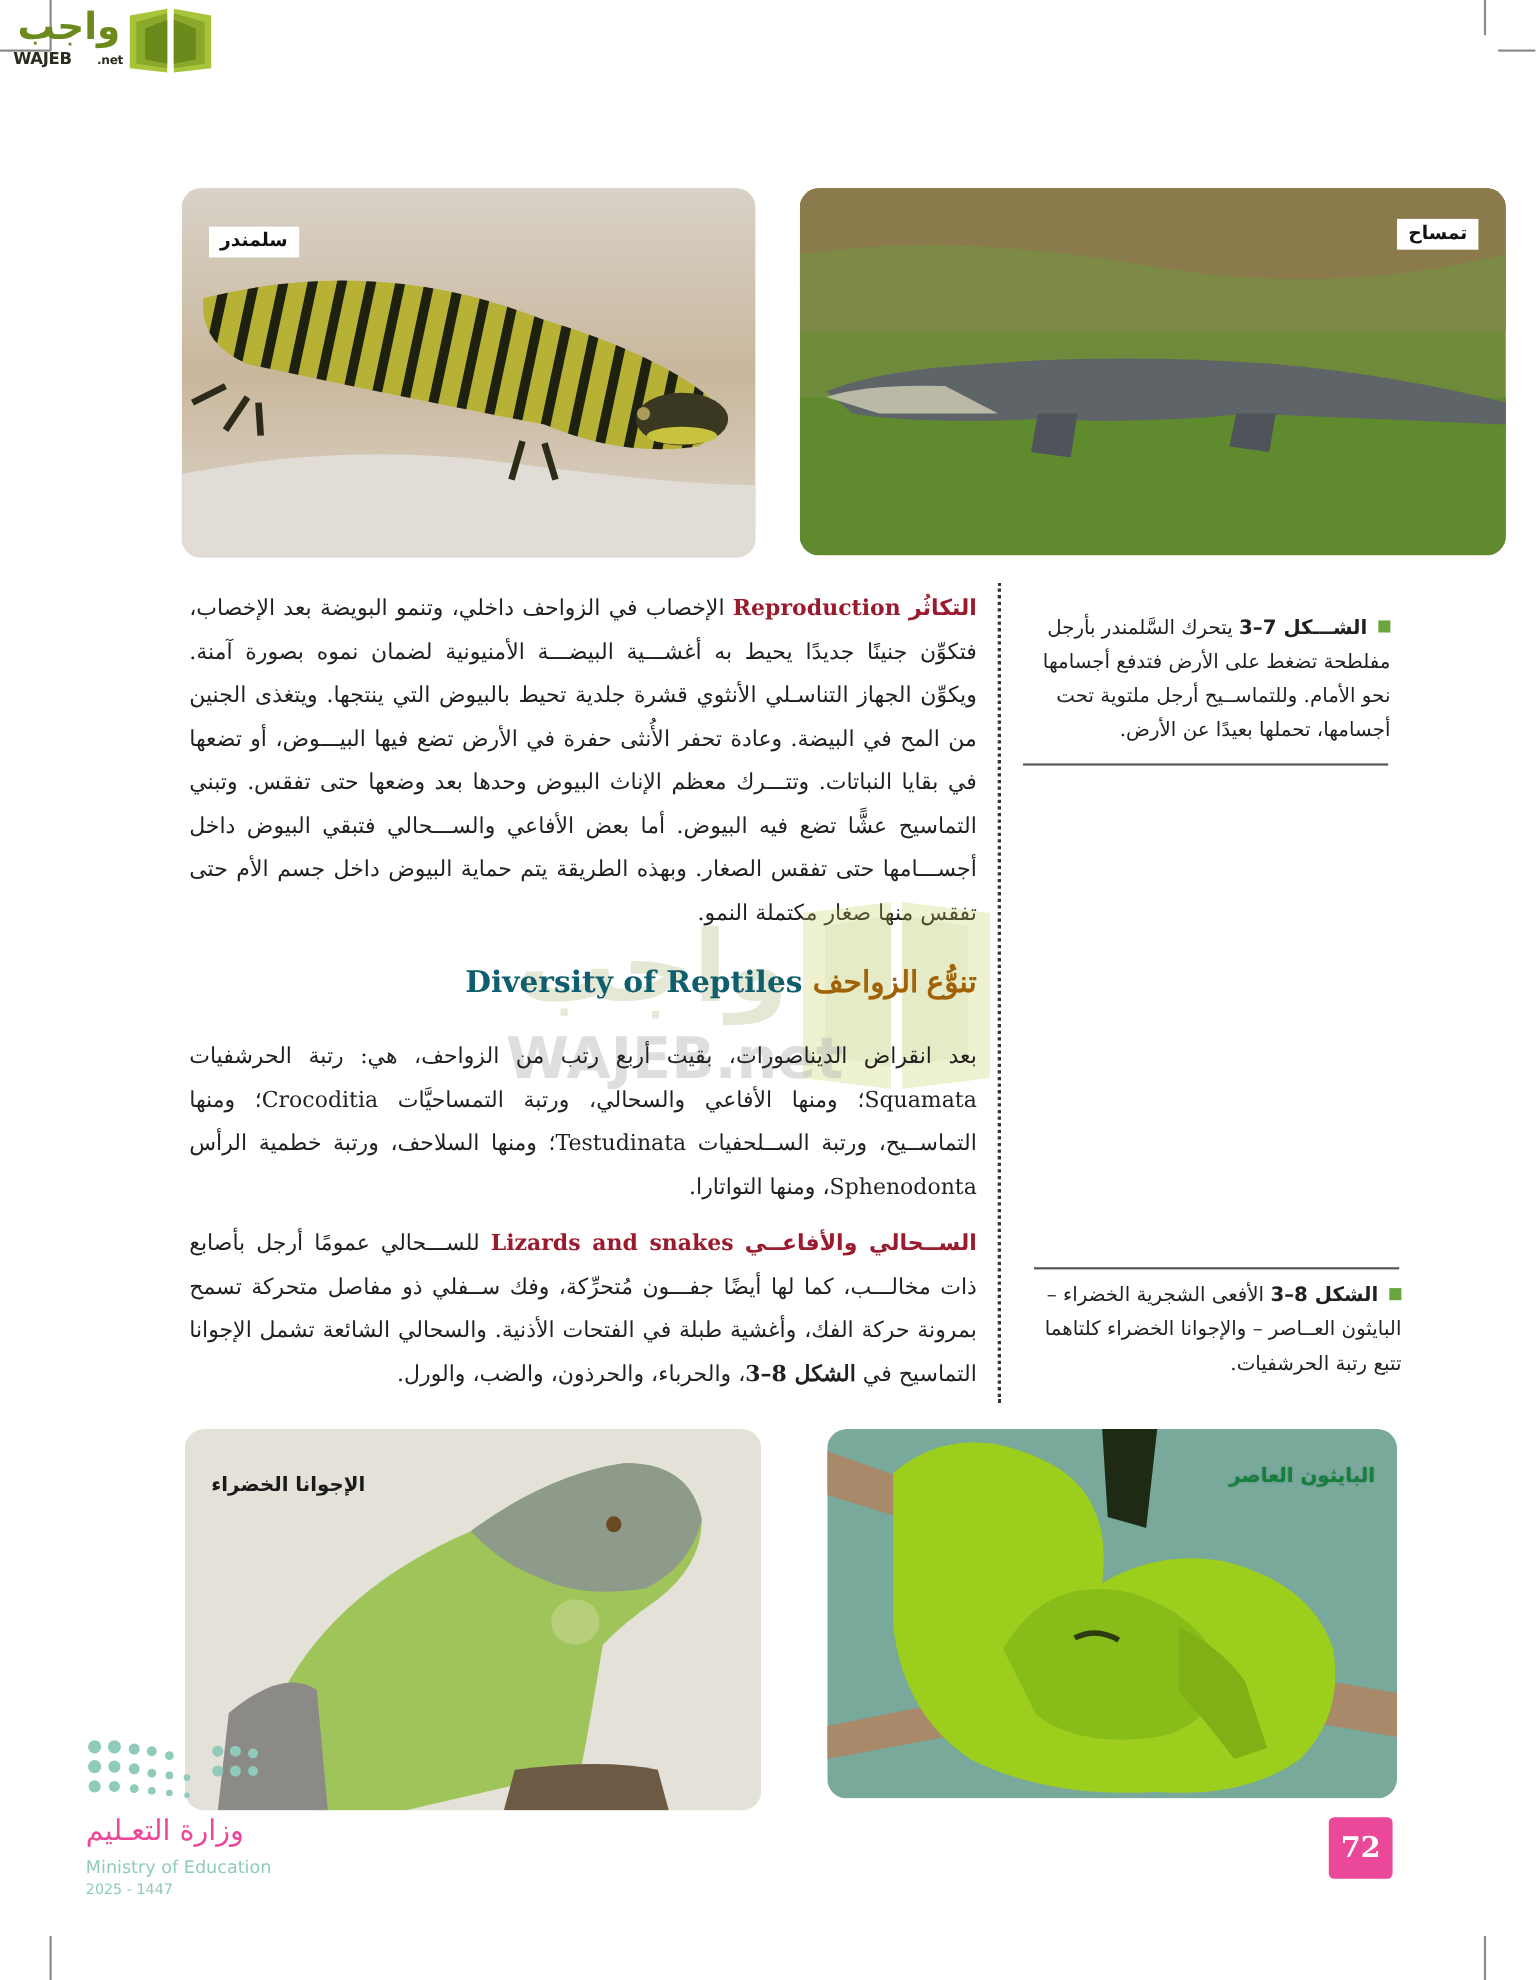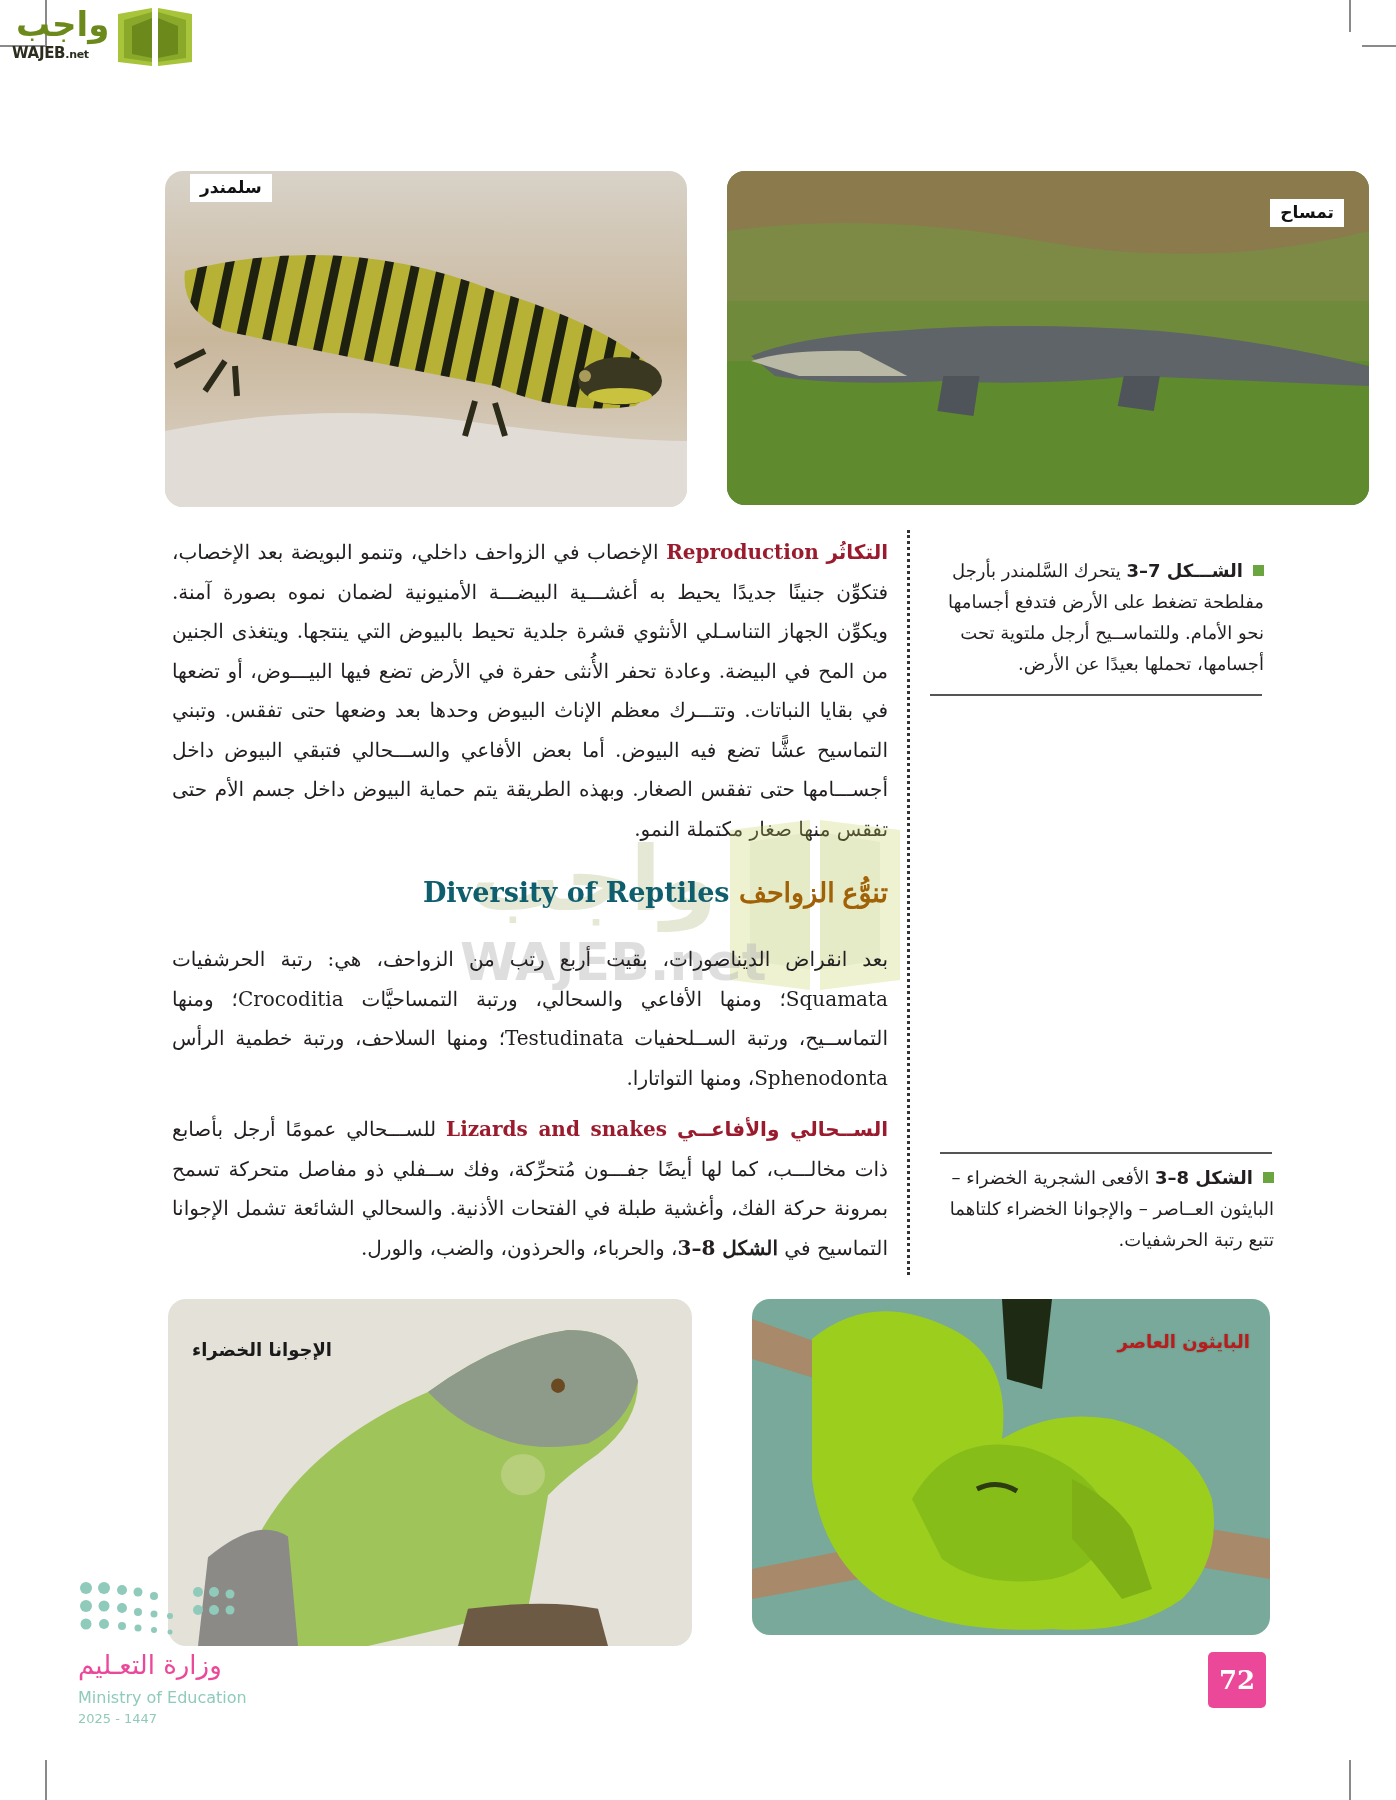--- a/index.html
+++ b/index.html
@@ -8,31 +8,31 @@
 
   
   .crop { position:absolute; background:#8a8a8a; }
 
   
   .logo { position:absolute; left:8px; top:4px; width:185px; height:66px; }
   .logo-ar { position:absolute; left:8px; top:0; font-family:"DejaVu Sans",sans-serif;
              font-weight:bold; font-size:34px; color:#6c8a1c; direction:rtl; line-height:40px; }
   .logo-en { position:absolute; left:4px; top:40px; font-family:"DejaVu Sans",sans-serif;
              font-weight:bold; font-size:15px; color:#2d2d1f; letter-spacing:-0.3px; }
-  .logo-en small { font-size:11px; }
+  .logo-en small { font-size:11px;margin-left:23px; }
   .logo-book { position:absolute; left:106px; top:2px; width:82px; height:62px; }
 
   
   .photo { position:absolute; border-radius:18px; overflow:hidden; }
   .photo svg { display:block; width:100%; height:100%; }
   .ph-label { position:absolute; font-family:"DejaVu Sans",sans-serif; font-weight:bold;
               direction:rtl; font-size:17px; }
   .ph-label.boxed { background:#ffffff; color:#111; padding:3px 10px 5px 10px; }
   .ph-label.plain-dark { color:#1a1a1a; font-size:18px; }
-  .ph-label.plain-light { color:#b91c1c; font-size:18px; text-shadow:0 0 2px rgba(0,0,0,.25); }
+  .ph-label.plain-light { color:#15803d; font-size:18px; text-shadow:0 0 2px rgba(0,0,0,.25); }
 
   
   .col-main { position:absolute; left:172px; width:716px; direction:rtl; text-align:justify;
               font-size:20px; line-height:39.5px; text-align-last:right; }
   .para { margin:0; }
   .kw-ar { color:#9b1b2e; font-weight:bold; font-family:"DejaVu Sans",sans-serif; }
   .kw-en { color:#9b1b2e; font-weight:bold; }
   .bold { font-weight:bold; }
   .h2 { position:absolute; left:172px; width:716px; direction:rtl; text-align:right;
         font-size:27px; font-weight:bold; }
@@ -98,21 +98,21 @@
       </pattern>
     </defs>
     <rect width="522" height="336" fill="url(#sbg)"></rect>
     <path d="M0 260 Q150 230 300 250 T522 270 L522 336 L0 336 Z" fill="#e1ddd6"></path>
     <path d="M20 100 Q180 60 330 120 Q430 150 480 190 Q500 215 470 235 Q400 245 330 215 Q200 190 60 160 Q15 140 20 100 Z" fill="url(#stripes)"></path>
     <ellipse cx="455" cy="210" rx="42" ry="24" fill="#3a3820"></ellipse>
     <ellipse cx="455" cy="225" rx="32" ry="8" fill="#c9c23e"></ellipse>
     <circle cx="420" cy="205" r="6" fill="#a99b5a"></circle>
     <path d="M40 180 L10 195 M60 190 L40 220 M70 195 L72 225 M310 230 L300 265 M330 232 L340 265" stroke="#2c2a18" stroke-width="6"></path>
   </svg>
-  <span class="ph-label boxed" style="left:25px;top:3px;text-align:center;">سلمندر</span>
+  <span class="ph-label boxed" style="left:25px;top:35px;text-align:center;">سلمندر</span>
 </div>
 
 <div class="photo" style="left:727px;top:171px;width:642px;height:334px;">
   <svg viewBox="0 0 534 334" preserveAspectRatio="none">
     <rect width="534" height="334" fill="#6f8a3a"></rect>
     <rect width="534" height="90" fill="#8a7a4c"></rect>
     <path d="M0 60 Q120 40 260 70 T534 60 L534 130 L0 130 Z" fill="#7d8a45"></path>
     <rect y="190" width="534" height="144" fill="#5f8a2e"></rect>
     <path d="M20 185 Q60 165 140 160 Q240 150 360 160 Q450 170 534 195 L534 215 Q440 210 340 205 Q260 215 180 210 Q90 215 40 205 Z" fill="#5e6468"></path>
     <path d="M20 190 Q50 178 110 180 L150 205 L60 205 Z" fill="#b9b9a5"></path>

